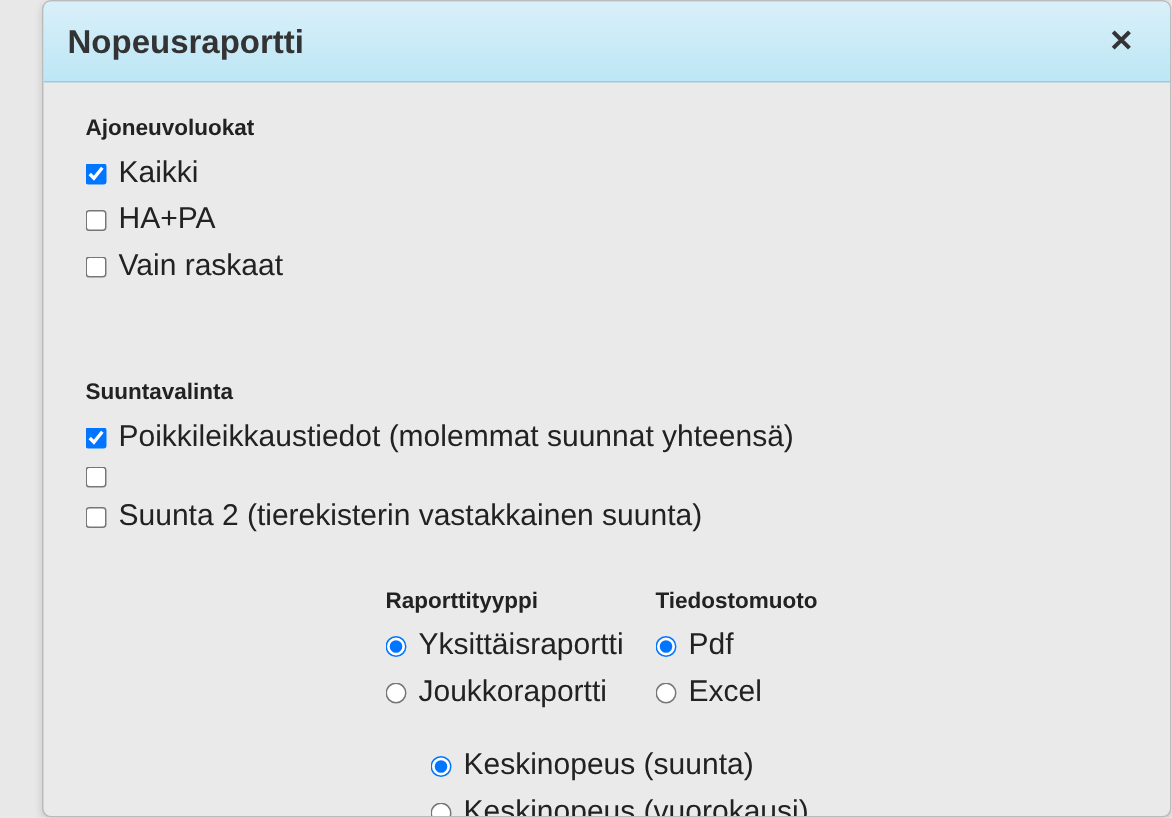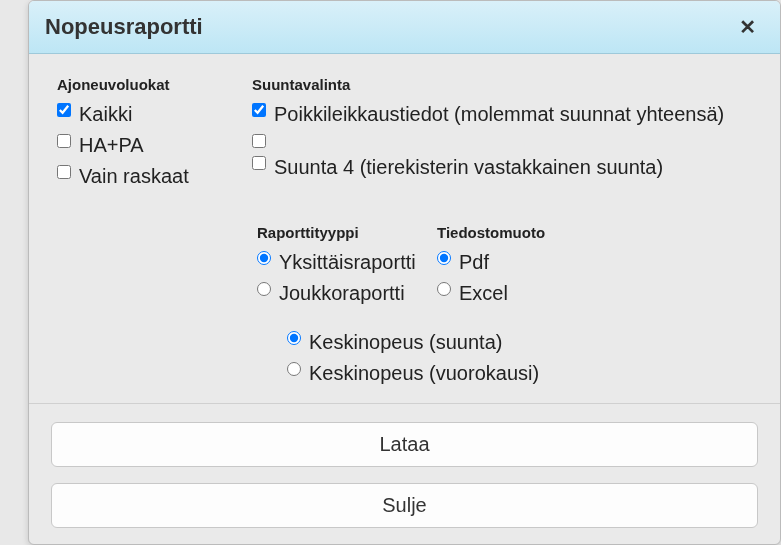--- a/index.html
+++ b/index.html
@@ -50,30 +50,32 @@
       border-radius: 4px;
     }
     .content {
       flex: 1;
       padding: 22px 28px 10px 28px;
       display: flex;
       flex-direction: column;
     }
     .top-row {
       display: flex;
-      gap: 30px;
+      gap: 56px;
+      flex-direction: column;
     }
     .group-label {
       font-size: 15px;
       font-weight: bold;
       color: #222;
       margin-bottom: 10px;
     }
     .option {
       display: flex;
+      align-items: center;
       margin-bottom: 8px;
       font-size: 20px;
       color: #222;
     }
     .option input[type="checkbox"],
     .option input[type="radio"] {
       margin-right: 8px;
       width: 14px;
       height: 14px;
     }
@@ -157,21 +159,21 @@
         <div class="group-label">Suuntavalinta</div>
         <label class="option">
           <input type="checkbox" checked="" style="">
           <span>Poikkileikkaustiedot (molemmat suunnat yhteensä)</span>
         </label>
         <label class="option">
           <input type="checkbox" style="">
         </label>
         <label class="option">
           <input type="checkbox" style="">
-          <span>Suunta 4 (tierekisterin vastakkainen suunta)</span>
+          <span>Suunta 2 (tierekisterin vastakkainen suunta)</span>
         </label>
       </div>
 
     </div>
 
     <div class="mid-section">
 
       <div class="report-col">
         <div class="group-label">Raporttityyppi</div>
         <label class="option">

